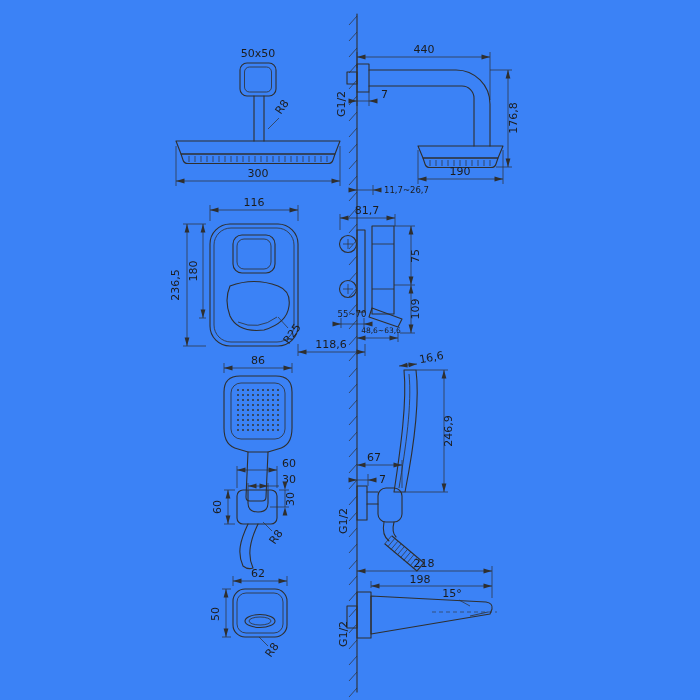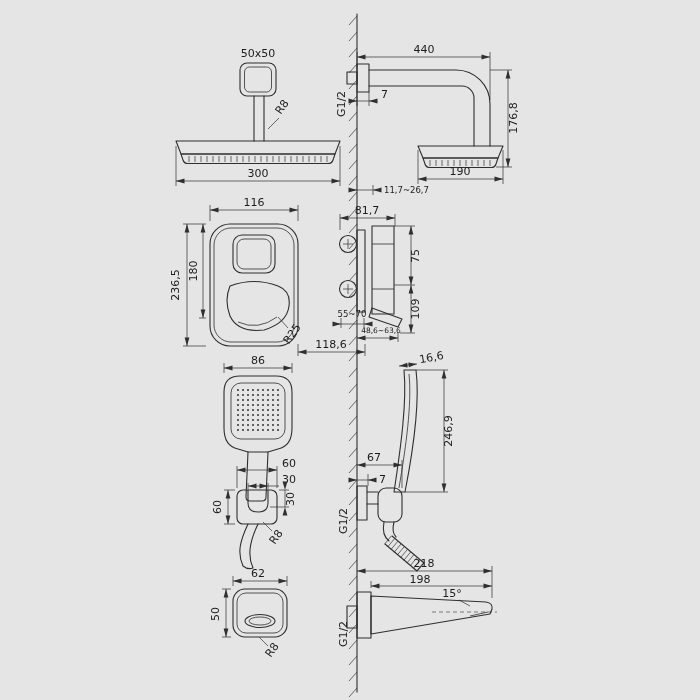--- a/index.html
+++ b/index.html
@@ -1,16 +1,16 @@
 <!DOCTYPE html>
 <html><head>
 <meta charset="utf-8">
 <style>
   html,body{margin:0;padding:0;background:#fff;}
-  #page{width:700px;height:700px;background:#e5e5e5;position:relative;overflow:hidden;}
+  #page{width:700px;height:700px;background:#3b82f6;position:relative;overflow:hidden;}
   svg{display:block;}
   .s{stroke:#2f2f2f;fill:none;stroke-width:1.1;stroke-linejoin:round;stroke-linecap:round;}
   .sf{stroke:#2f2f2f;fill:none;stroke-width:0.8;}
   .d{stroke:#2f2f2f;fill:none;stroke-width:0.7;}
   .dash{stroke:#2f2f2f;fill:none;stroke-width:0.6;stroke-dasharray:4 3;}
   .t{font-family:"DejaVu Sans",sans-serif;font-size:11px;fill:#1c1c1c;text-anchor:middle;}
   .ta{text-anchor:start;}
   .ts{font-size:8.5px;}
   .tt{font-size:7.5px;}
   .ah{fill:#2f2f2f;stroke:none;}

